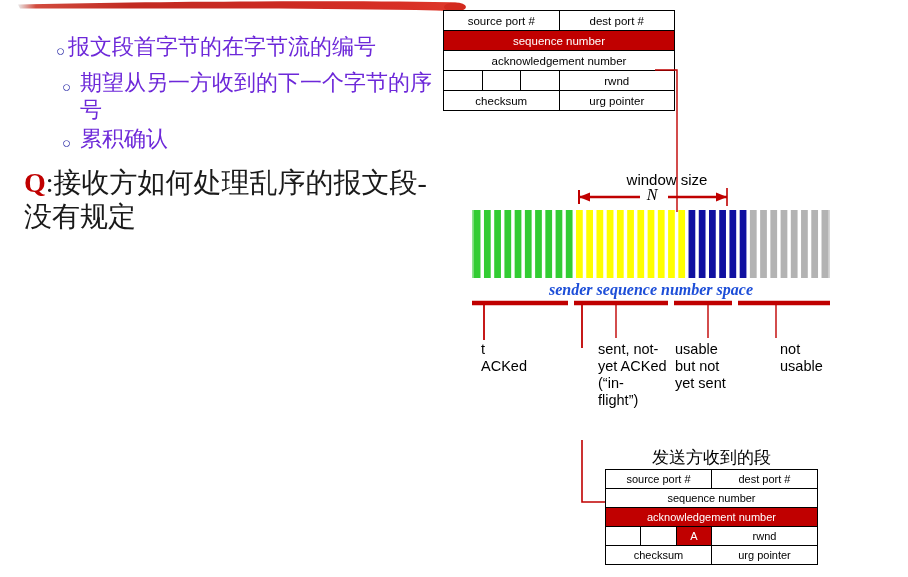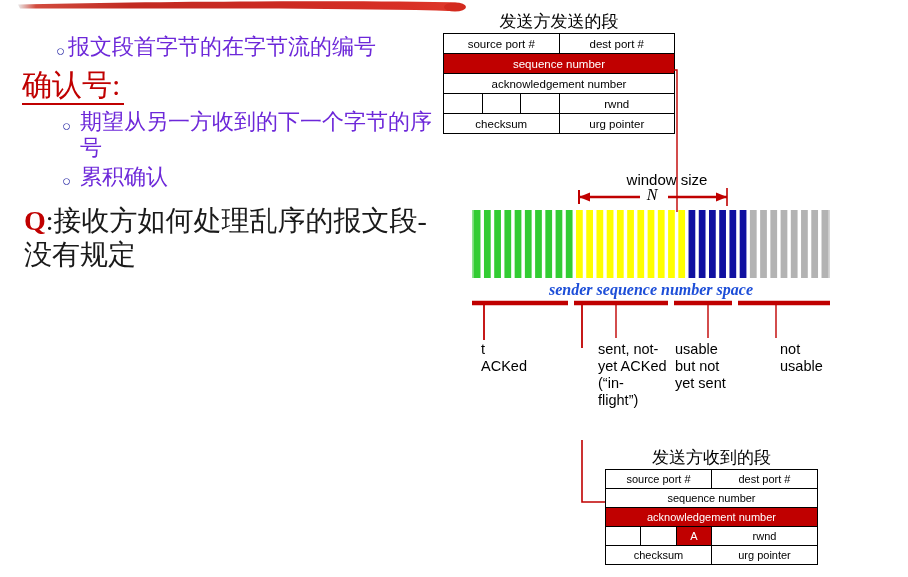--- a/index.html
+++ b/index.html
@@ -166,39 +166,37 @@
   </svg>
 
   <div class="left-col">
 
 
     <div class="bullet-row">
       <span class="bullet-mark">○</span>
       <span class="bullet-text">报文段首字节的在字节流的编号</span>
     </div>
 
-    <div class="heading h2">确认号:</div>
 
     <div class="bullet-row indent2">
       <span class="bullet-mark sp">○</span>
       <span class="bullet-text">期望从另一方收到的下一个字节的序号</span>
     </div>
 
     <div class="bullet-row indent2">
       <span class="bullet-mark sp">○</span>
       <span class="bullet-text">累积确认</span>
     </div>
 
     <div class="qline">
       <span class="qmark">Q</span><span>:接收方如何处理乱序的报文段-没有规定</span>
     </div>
   </div>
 
   <div id="sent-segment-box">
-    <div class="seg-title">发送方发送的段</div>
     <table class="segment">
       <tbody>
           <tr>
             <td colspan="3">source port #</td>
             <td colspan="3">dest port #</td>
           </tr>
           <tr>
             <td colspan="6" class="hl">sequence number</td>
           </tr>
           <tr>

